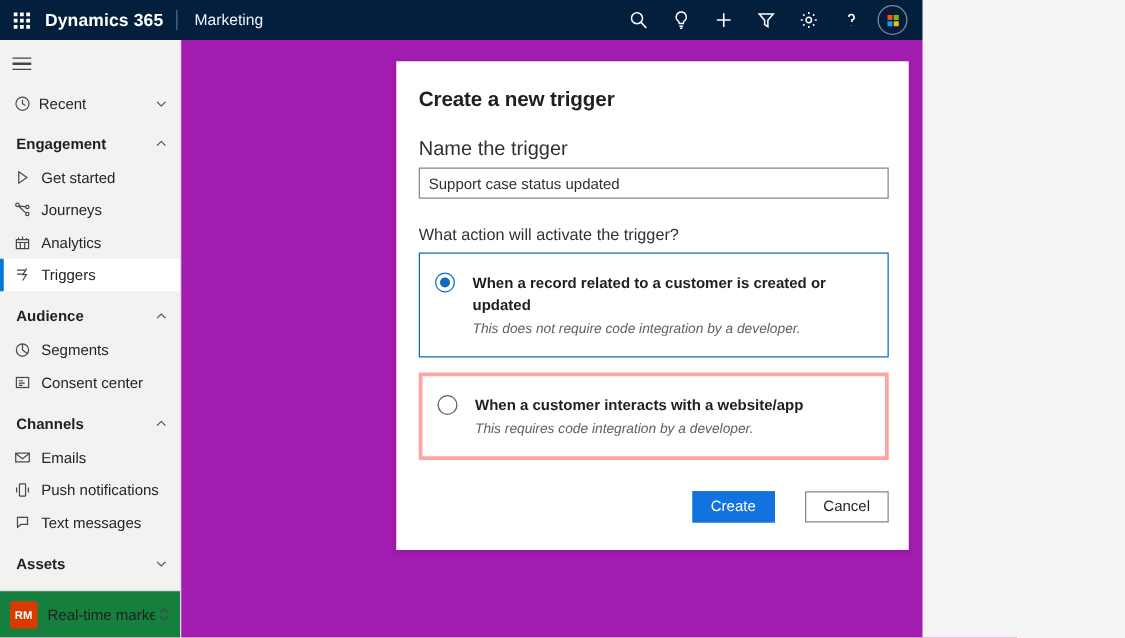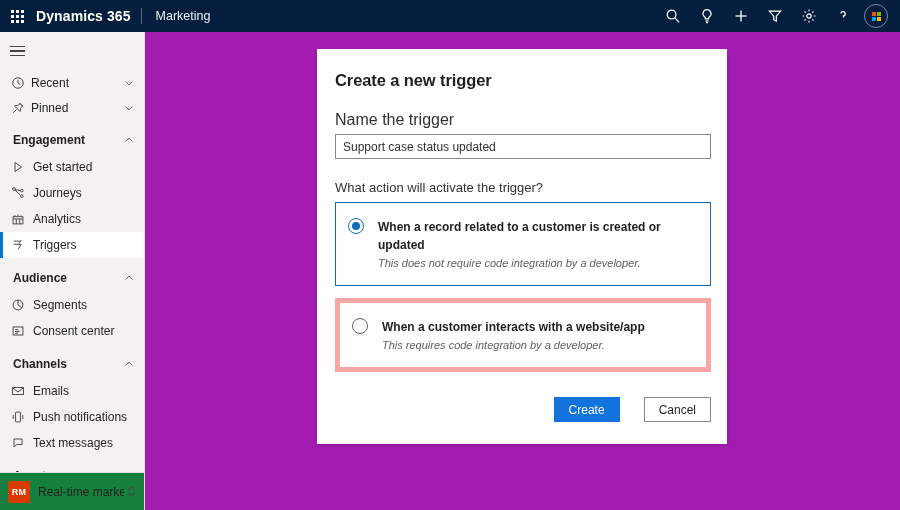--- a/index.html
+++ b/index.html
@@ -2,21 +2,21 @@
 <html><head>
 <meta charset="utf-8">
 <style>
   * { box-sizing: border-box; margin: 0; padding: 0; }
   html, body {
     width: 900px; height: 510px;
     font-family: "Liberation Sans", sans-serif;
     background: #f5f5f5;
     overflow: hidden;
   }
-  #app { position: relative; width: 900px; height: 510px; display: flex; flex-direction: column; }
+  #app { position: relative; width: 738px; height: 510px; display: flex; flex-direction: column; }
 
   
   .topbar {
     height: 32px; min-height: 32px;
     background: #041e3e;
     display: flex; align-items: center;
     color: #ffffff;
     padding: 0 6px 0 0;
   }
   .waffle {
@@ -142,21 +142,21 @@
     width: 376px; height: 25px;
     border: 1px solid #8a8886; background: #fff;
     font-family: "Liberation Sans", sans-serif;
     font-size: 12px; color: #323130;
     padding: 0 7px; outline: none;
   }
   .section-label { font-size: 13px; color: #323130; margin-top: 21px; margin-bottom: 7px; }
 
   .option-card {
     width: 376px;
-    border: 5px solid #fca5a5; background: #fff;
+    border: 3px solid #fca5a5; background: #fff;
     padding: 14px 14px 14px 12px;
     display: flex; align-items: flex-start; cursor: pointer;
   }
   .option-card.selected { border: 1px solid #0f6cbd; }
   .option-card + .option-card { margin-top: 12px; }
   .radio {
     width: 16px; height: 16px; min-width: 16px; border-radius: 50%;
     border: 1px solid #605e5c; background: #fff;
     margin-right: 14px; margin-top: 1px; position: relative;
   }
@@ -274,34 +274,20 @@
             </svg>
           </span>
           <span class="lbl">Recent</span>
           <span class="chev">
             <svg width="10" height="10" viewBox="0 0 12 12" fill="none" stroke="#484644" stroke-width="1.1">
                 <path d="M2 4.2 6 8.2l4-4"></path>
               </svg>
           </span>
         </div>
 
-        <div class="nav-row">
-          <span class="ico">
-            <svg width="14" height="14" viewBox="0 0 16 16" fill="none" stroke="#484644" stroke-width="1.1">
-              <path d="M9.8 2.2 13.8 6.2M10.6 3 7.4 5.1 4 5.6l6.4 6.4.5-3.4 2.1-3.2z"></path>
-                <line x1="6.4" y1="9.6" x2="2.6" y2="13.4"></line>
-            </svg>
-          </span>
-          <span class="lbl">Pinned</span>
-          <span class="chev">
-            <svg width="10" height="10" viewBox="0 0 12 12" fill="none" stroke="#484644" stroke-width="1.1">
-                <path d="M2 4.2 6 8.2l4-4"></path>
-              </svg>
-          </span>
-        </div>
 
         <div class="nav-group">
           <span class="lbl">Engagement</span>
           <span class="chev">
             <svg width="10" height="10" viewBox="0 0 12 12" fill="none" stroke="#484644" stroke-width="1.1">
                 <path d="M2 7.8 6 3.8l4 4"></path>
               </svg>
           </span>
         </div>
 

